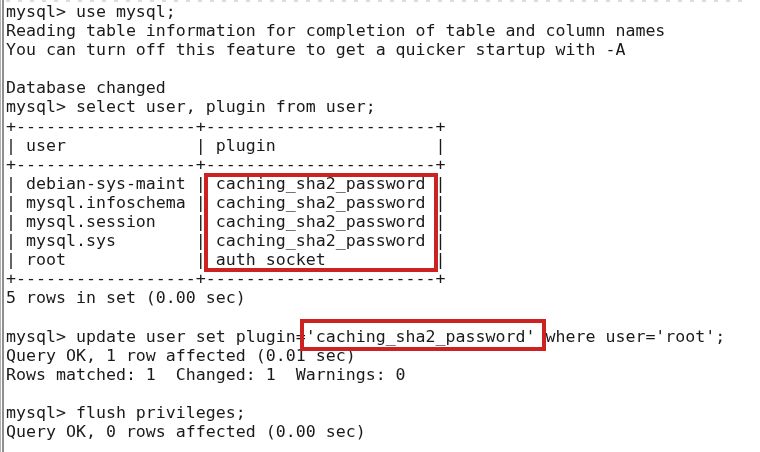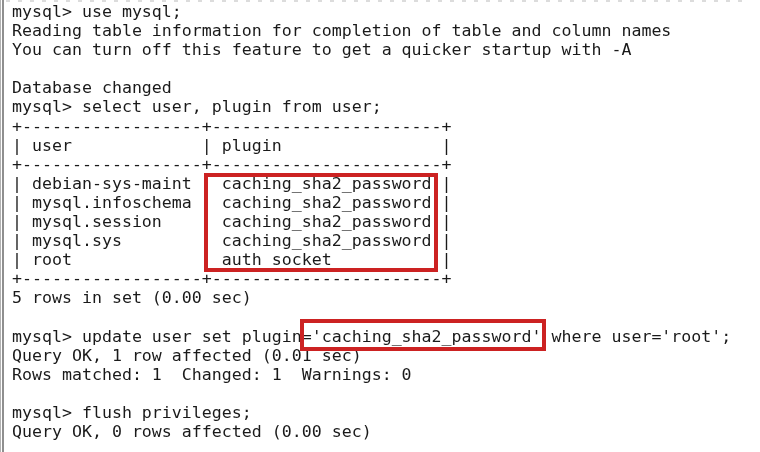--- a/index.html
+++ b/index.html
@@ -12,21 +12,21 @@
   }
   
   .border-outer{position:absolute;left:0;top:0;width:1px;height:452px;background:#b2b2b2;}
   .border-inner{position:absolute;left:2px;top:0;width:2px;height:452px;background:#8f8f8f;}
   
   .top-clip{
     position:absolute;left:6px;top:0;height:2px;width:744px;
     background:repeating-linear-gradient(90deg,#dcdcdc 0 4px,transparent 4px 12px);
   }
   .term{
-    position:absolute;left:12px;top:2px;
+    position:absolute;left:6px;top:2px;
     font-size:16.6px;line-height:19.1px;
     color:#1a1a1a;
     white-space:pre;
   }
   .term .line{height:19.1px;}
   .red-box{
     position:absolute;
     border:4px solid #cc2222;
     box-sizing:border-box;
     pointer-events:none;

